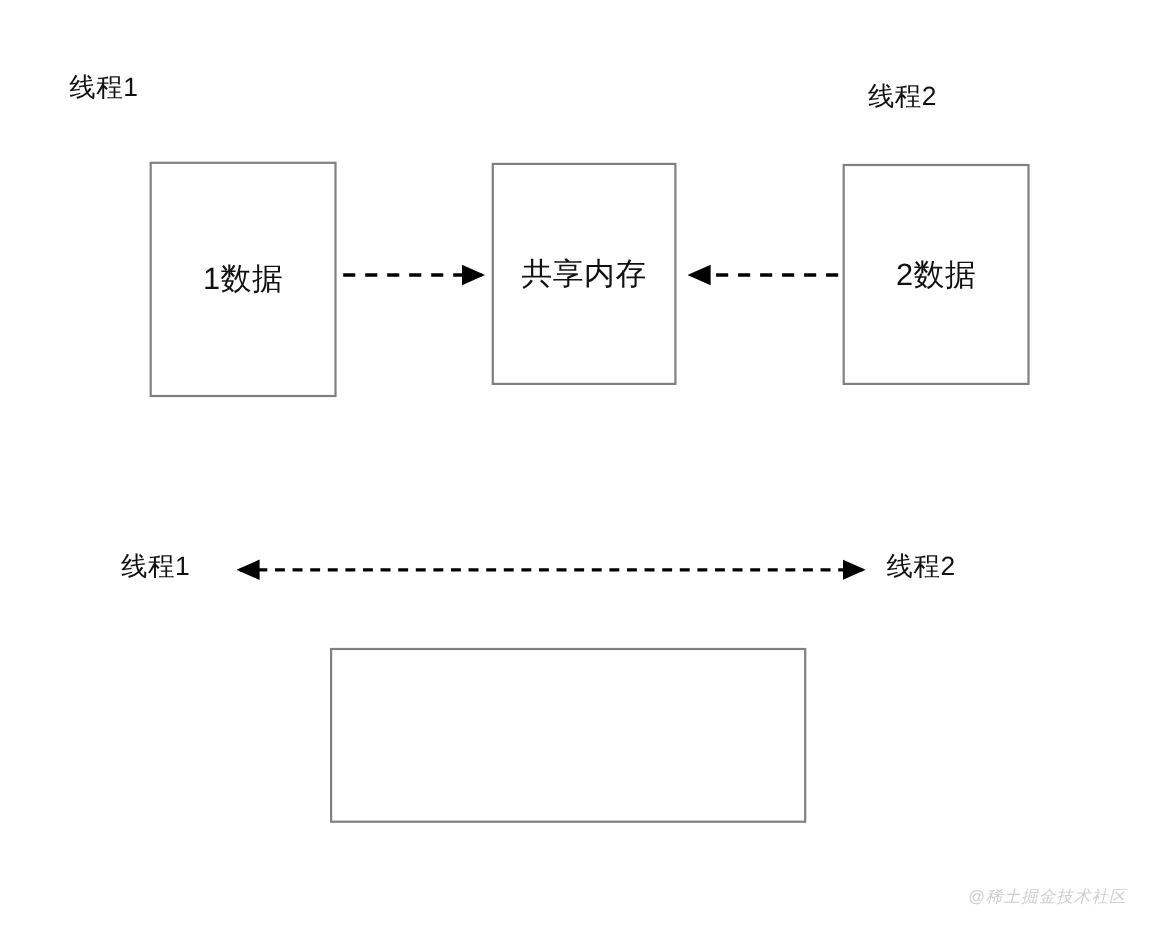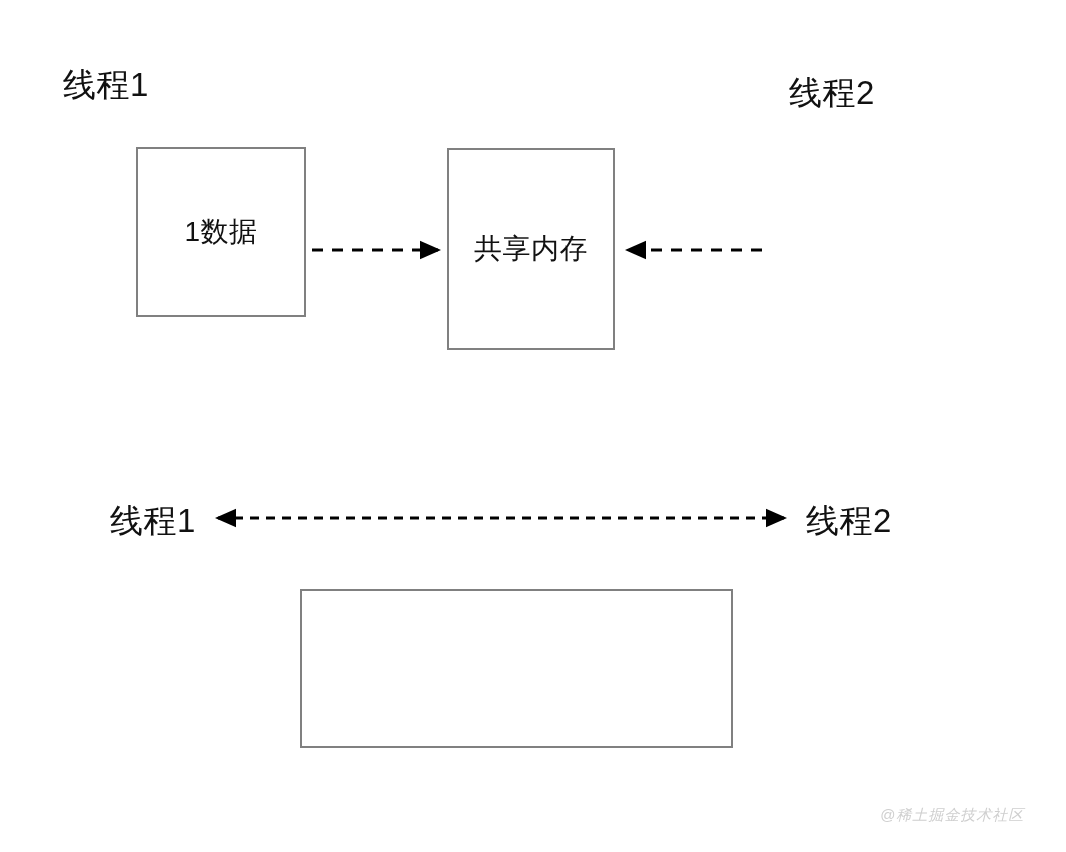--- a/index.html
+++ b/index.html
@@ -33,21 +33,21 @@
     font-size: 28px;
     line-height: 1;
     color: #111111;
     letter-spacing: 0.5px;
     white-space: nowrap;
   }
 
   
   .text-label {
     position: absolute;
-    font-size: 33px;
+    font-size: 24px;
     line-height: 1;
     color: #111111;
     white-space: nowrap;
     letter-spacing: 0.5px;
   }
 
   
   #arrow-layer {
     position: absolute;
     left: 0;
@@ -69,28 +69,31 @@
 </style>
 </head>
 <body>
 
 <div id="canvas">
 
   <div class="text-label" style="left:63px; top:68px;">线程1</div>
 
   <div class="text-label" style="left:789px; top:76px;">线程2</div>
 
-  <div class="node-box" style="left:136px; top:147px; width:170px; height:170px;">
+  <div class="node-box" style="left:136px; top:147px; width:170px; height:214px;">
     <span class="node-label">1数据</span>
   </div>
 
   <div class="node-box" style="left:447px; top:148px; width:168px; height:202px;">
     <span class="node-label">共享内存</span>
   </div>
 
+  <div class="node-box" style="left:766px; top:149px; width:170px; height:201px;">
+    <span class="node-label">2数据</span>
+  </div>
 
   <div class="node-box" style="left:300px; top:589px; width:433px; height:159px;">
     <span class="node-label"></span>
   </div>
 
   <div class="text-label" style="left:110px; top:504px;">线程1</div>
 
   <div class="text-label" style="left:806px; top:504px;">线程2</div>
 
   <svg id="arrow-layer" viewBox="0 0 1066 852">

